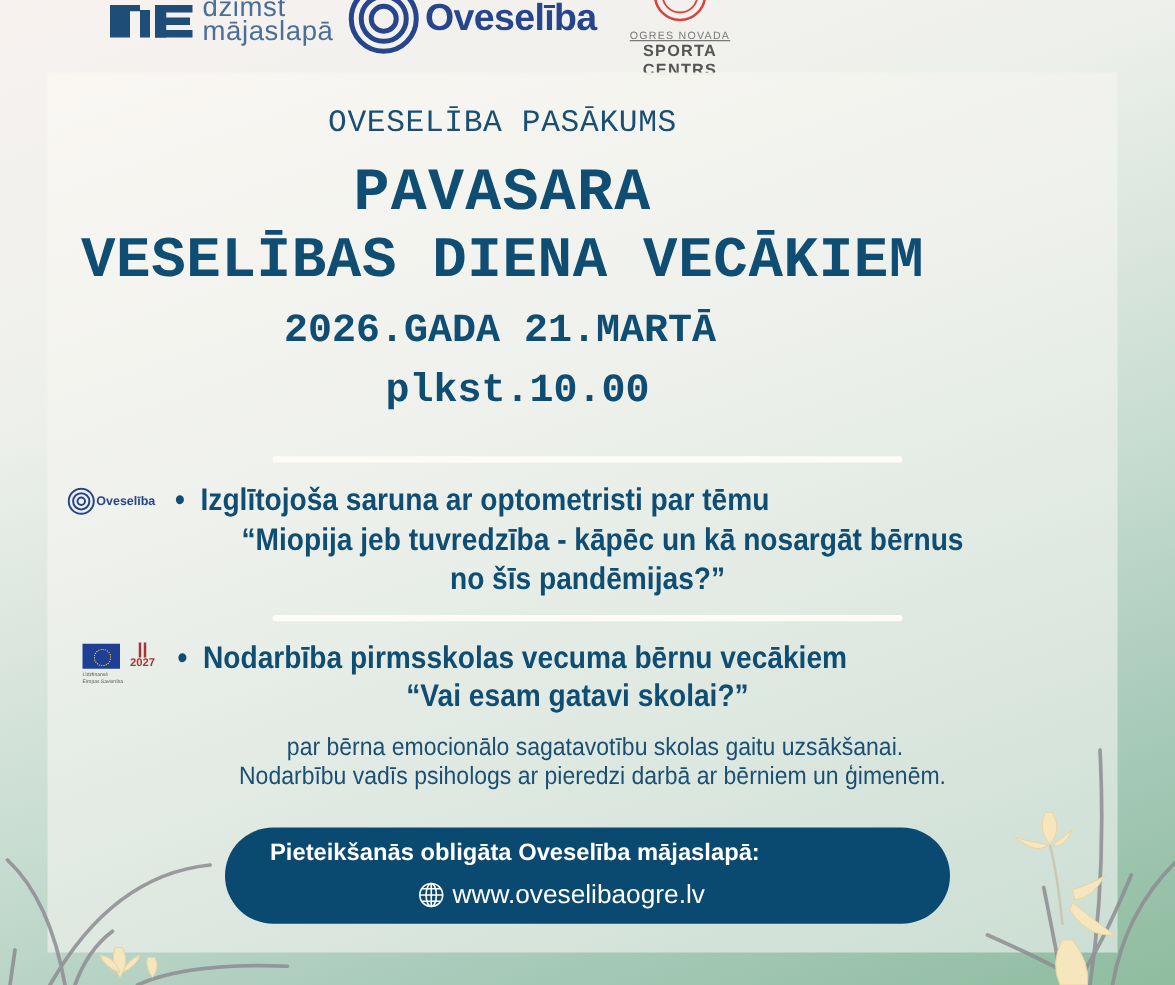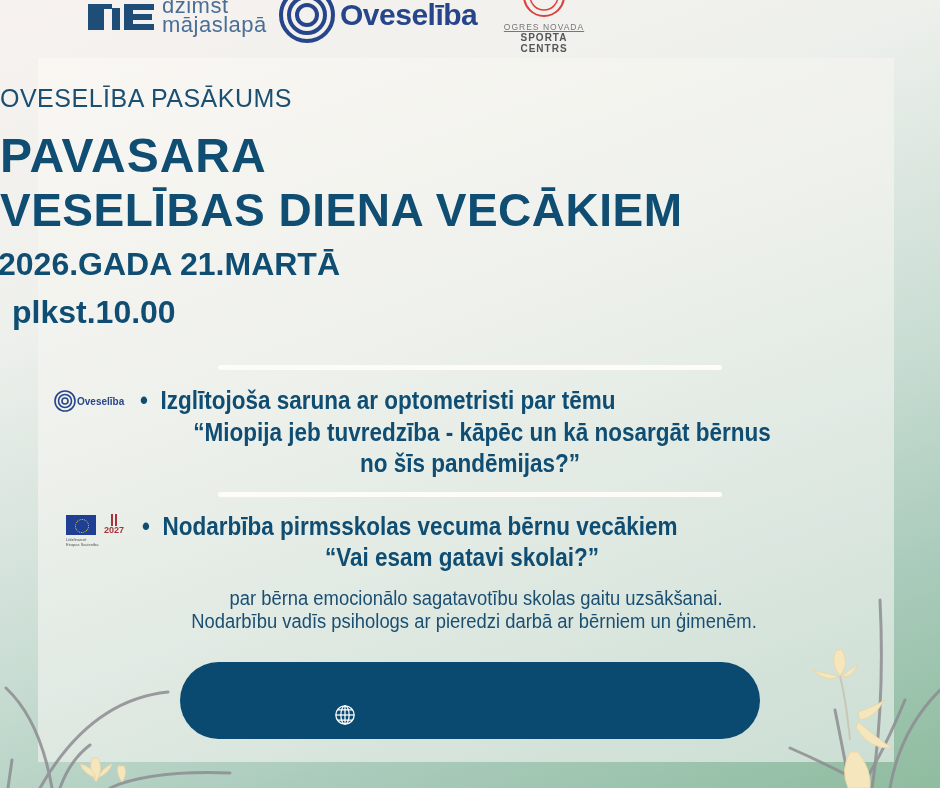--- a/index.html
+++ b/index.html
@@ -12,28 +12,28 @@
   .logo-fie { position:absolute; left:88px; top:-6px; display:flex; align-items:flex-end; }
   .fie-mark { width:66px; height:40px; position:relative; }
   .fie-mark .bar { position:absolute; background:#1e4d78; }
   .fie-text { color:#4a6f96; font-size:22px; line-height:19px; margin-left:8px; letter-spacing:0.5px; }
   .logo-ovs { position:absolute; left:278px; top:-14px; display:flex; align-items:center; }
   .ovs-rings { width:58px; height:58px; }
   .ovs-text { color:#27458b; font-weight:bold; font-size:30px; margin-left:4px; letter-spacing:-0.5px; }
   .logo-sport { position:absolute; left:498px; top:-4px; width:92px; text-align:center; }
   .sport-arc { width:48px; height:24px; margin:0 auto; }
   .sport-l1 { font-size:8.5px; color:#777; letter-spacing:1px; margin-top:-2px;text-decoration:underline; }
-  .sport-l2 { font-size:10px; color:#555; font-weight:bold; letter-spacing:1px;text-align:center; }
+  .sport-l2 { font-size:13px; color:#555; font-weight:bold; letter-spacing:1px;text-align:center; }
 
   .panel {
     position:absolute; left:38px; top:58px; width:856px; height:704px;
     background: linear-gradient(160deg, #faf7f3 0%, #eff1ec 40%, #dfe9e2 70%, #cfe0d6 100%);
     opacity:0.95;
   }
-  .center { position:absolute; left:0; width:804px; color:#0f4d72; }
+  .center { position:absolute; left:0; width:804px; text-align:center; color:#0f4d72;font-family:Liberation Mono, monospace; }
   .kicker { top:84px; font-size:25px; letter-spacing:0.5px; font-weight:normal; color:#1b4f72; }
   .title1 { top:128px; font-size:48px; font-weight:bold; letter-spacing:1px; }
   .title2 { top:183px; font-size:46px; font-weight:bold; letter-spacing:0.5px; }
   .date { top:246px; font-size:32px; font-weight:bold; left:-2px; }
   .time { top:294px; font-size:32px; font-weight:bold; left:12px; }
 
   .divider { position:absolute; left:218px; width:504px; height:5px; background:#fdfcf7; border-radius:3px; }
 
   .item-logo { position:absolute; }
   .bullet-line { position:absolute; color:#0f4d72; font-weight:bold; font-size:25px; white-space:nowrap; transform:scaleX(0.9); transform-origin:left center; }
@@ -160,24 +160,26 @@
     <path d="M838 676 Q820 672 812 670 Q830 684 838 676 Z"></path>
     <path d="M842 676 Q855 666 858 664 Q850 680 842 676 Z"></path>
     <path d="M858 712 Q878 705 884 700 Q875 718 860 720 Z"></path>
     <path d="M858 722 Q880 740 892 748 Q870 750 856 728 Z"></path>
     <path d="M850 752 Q840 770 848 788 L870 788 Q872 770 858 752 Z"></path>
   </g>
   <path d="M840 676 Q846 700 850 740" fill="none" stroke="#c9c7b5" stroke-width="2"></path>
 </svg>
 
 <div class="cta">
+  <div class="cta-title">Pieteikšanās obligāta Oveselība mājaslapā:</div>
   <div class="cta-link">
     <svg width="22" height="22" viewBox="0 0 24 24">
       <g fill="none" stroke="#fff" stroke-width="1.4">
         <circle cx="12" cy="12" r="10"></circle>
         <ellipse cx="12" cy="12" rx="4.5" ry="10"></ellipse>
         <line x1="2" y1="12" x2="22" y2="12"></line>
         <line x1="12" y1="2" x2="12" y2="22"></line>
         <path d="M4 6.5 H20 M4 17.5 H20"></path>
       </g>
     </svg>
+    <span>www.oveselibaogre.lv</span>
   </div>
 </div>
 
 </body></html>

